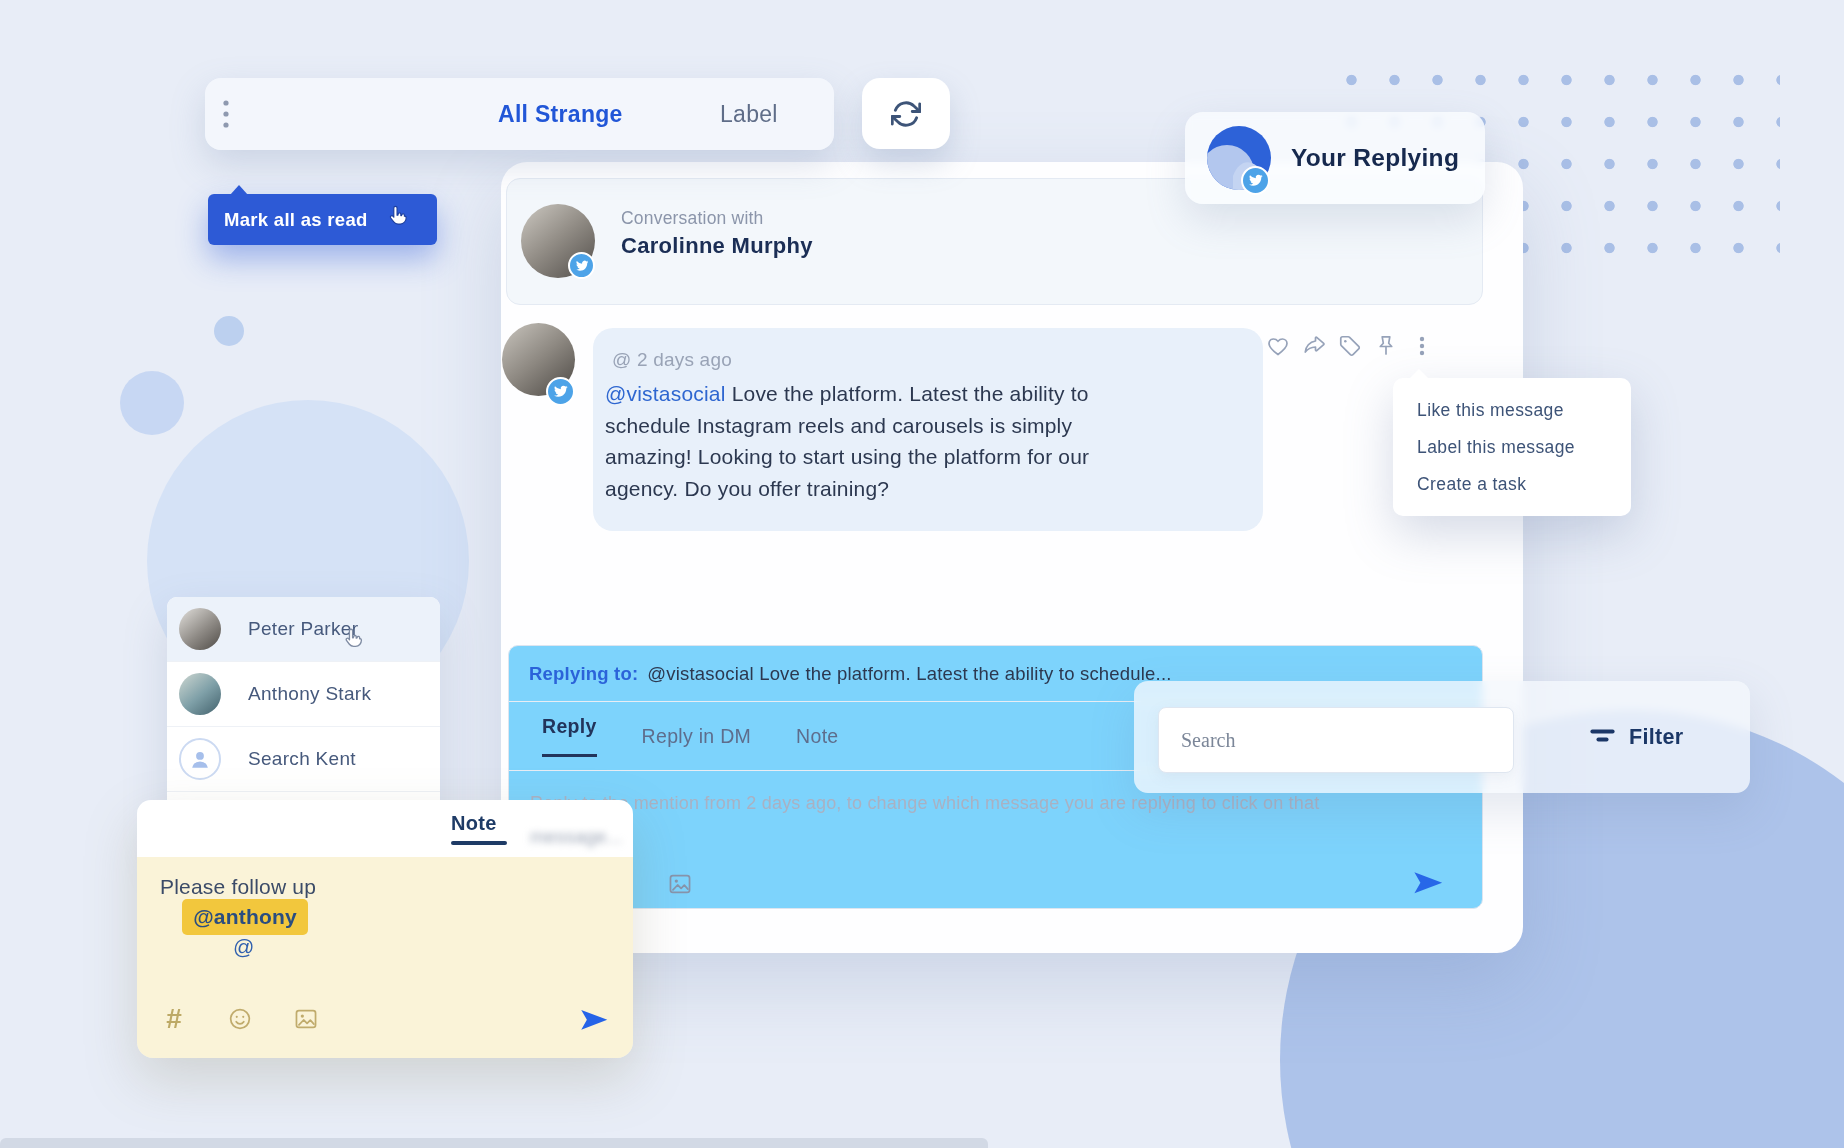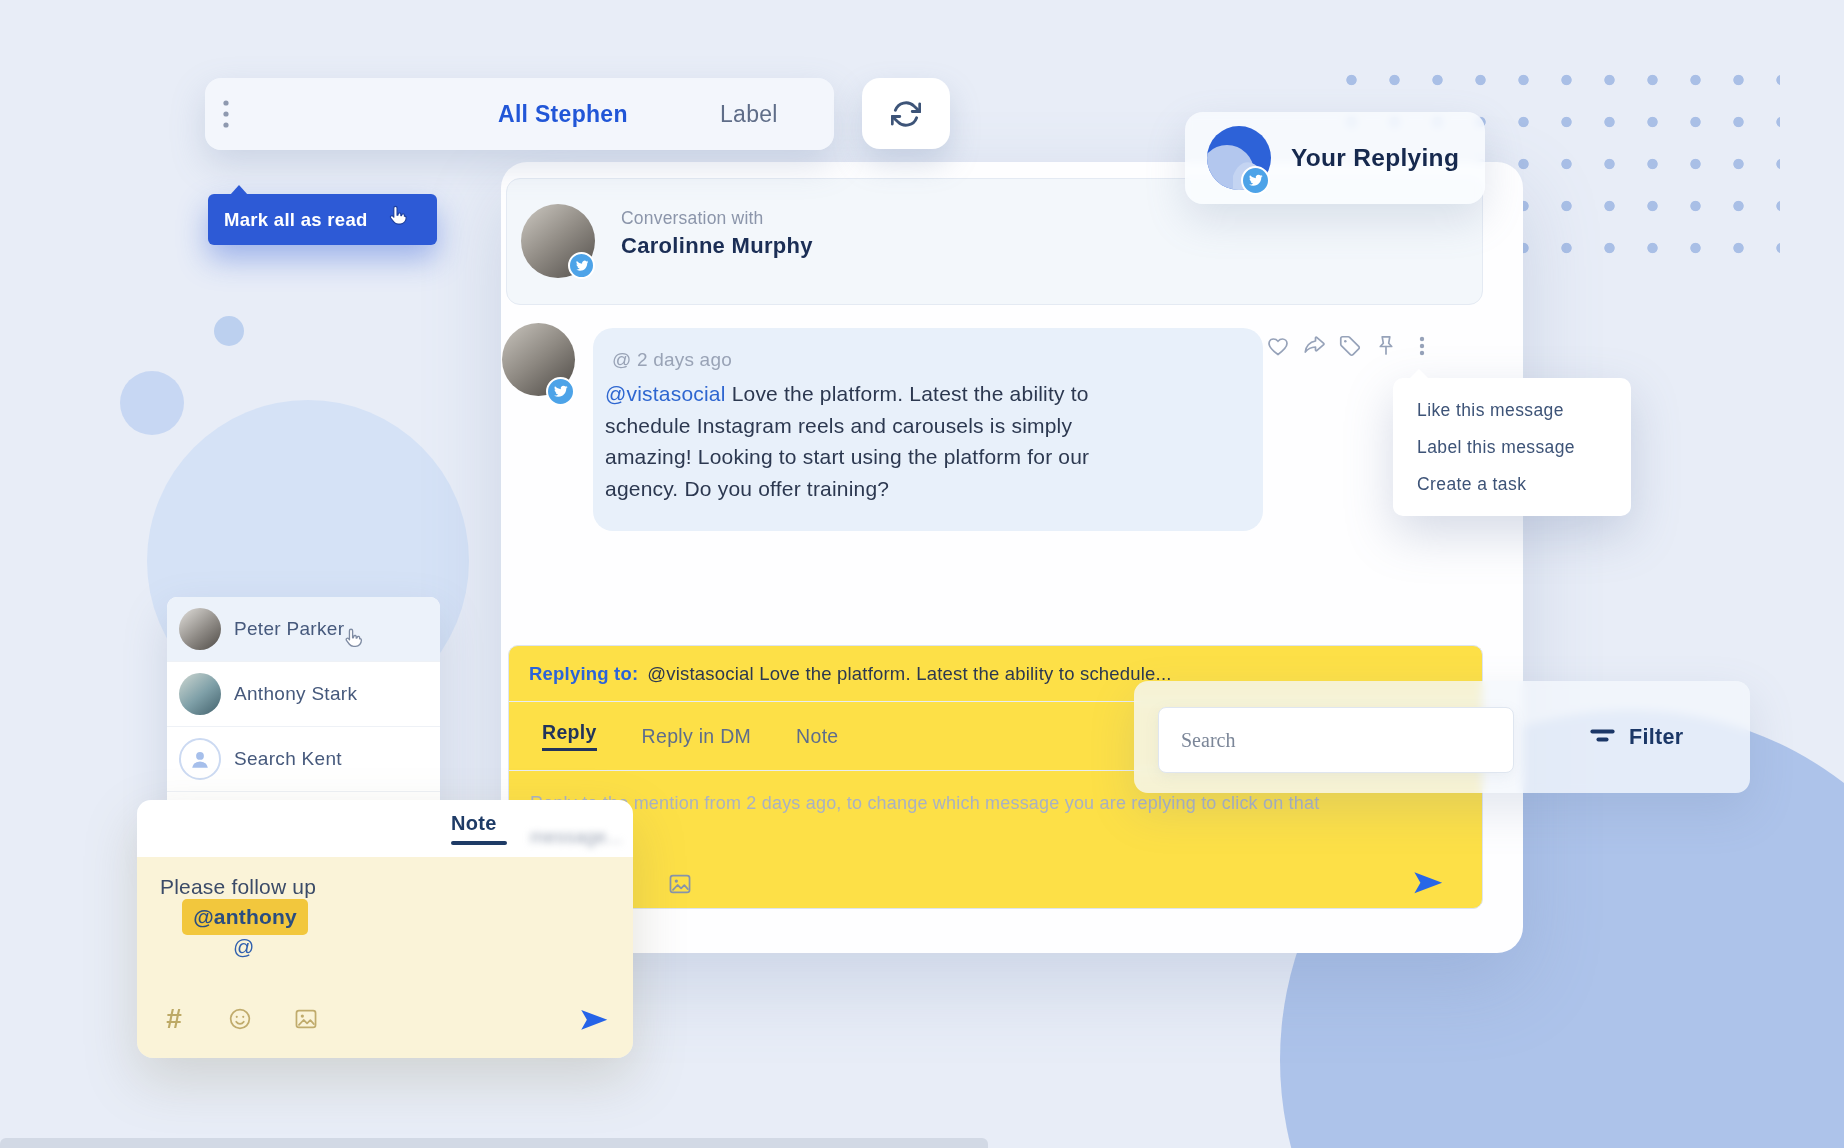--- a/index.html
+++ b/index.html
@@ -47,39 +47,39 @@
   
   .context-menu{left:1393px;top:378px;width:238px;height:138px;background:#fff;border-radius:10px;z-index:10;
     box-shadow:0 18px 48px rgba(106,126,166,.28);padding-top:14px;box-sizing:border-box;}
   .context-menu:before{content:"";position:absolute;top:-9px;left:16px;border-left:10px solid transparent;
     border-right:10px solid transparent;border-bottom:10px solid #fff;}
   .menu-item{height:37px;line-height:37px;padding-left:24px;font-size:17.5px;color:#3d5377;letter-spacing:.4px;cursor:pointer;}
 
   
   .users-card{left:167px;top:597px;width:273px;height:261px;background:#fff;border-radius:10px;z-index:6;
     box-shadow:0 18px 44px rgba(108,128,166,.22);overflow:hidden;}
-  .user-row{height:64px;display:flex;align-items:center;padding-left:12px;border-bottom:1px solid #eef1f6;cursor:pointer;background:#fff;}
+  .user-row{height:64px;display:flex;align-items:center;padding-left:12px;border-bottom:1px solid #eef1f6;cursor:pointer;background:#fff;gap:14px;}
   .user-row.hl{background:#ecf2fa;}
   .user-row:last-child{border-bottom:none;}
   .user-avatar{width:42px;height:42px;border-radius:50%;margin-right:13px;flex:none;overflow:hidden;}
   .user-avatar.placeholder{background:#fff;border:2px solid #ccdaf2;box-sizing:border-box;display:flex;align-items:center;justify-content:center;color:#a6bfeb;}
   .user-avatar.placeholder svg{width:26px;height:26px;}
   .user-name{font-size:19px;color:#46597c;letter-spacing:.3px;}
   .cursor-hand{z-index:7;}
   .cursor-hand svg{display:block;}
 
   
-  .reply-card{left:508px;top:645px;width:975px;height:264px;background:#fde047;border:1.5px solid #dde5f0;
+  .reply-card{left:508px;top:645px;width:975px;height:264px;background:#7dd3fc;border:1.5px solid #dde5f0;
     border-radius:10px;z-index:4;box-sizing:border-box;}
   .reply-row1{height:55px;display:flex;align-items:center;padding-left:20px;border-bottom:1px solid #e8edf4;overflow:hidden;}
   .replying-label{font-size:18.5px;font-weight:700;color:#2b63d9;margin-right:9px;flex:none;letter-spacing:.2px;}
   .reply-preview{font-size:18.5px;color:#2c3850;white-space:nowrap;overflow:hidden;letter-spacing:.2px;}
   .reply-tabs{height:68px;display:flex;align-items:center;padding-left:33px;gap:45px;border-bottom:1px solid #e8edf4;}
   .rtab{font-size:19.5px;color:#5e6d8c;cursor:pointer;letter-spacing:.3px;}
-  .rtab.active{color:#22345b;font-weight:700;border-bottom:3px solid #22345b;padding-bottom:4px;}
+  .rtab.active{color:#22345b;font-weight:700;border-bottom:3px solid #22345b;padding-bottom:16px;}
   .reply-ph1{left:530px;top:793px;font-size:18px;color:#a9b1c3;z-index:4;letter-spacing:.2px;}
   .reply-img-icon{left:667px;top:871px;width:26px;height:26px;color:#8794ab;z-index:4;cursor:pointer;}
   .reply-send{left:1412px;top:868px;width:32px;height:32px;color:#2767e8;z-index:4;cursor:pointer;}
   .blur-msg{left:530px;top:826px;font-size:18.5px;color:#9aa3b4;filter:blur(3.5px);z-index:8;letter-spacing:.2px;}
 
   
   .search-overlay{left:1134px;top:681px;width:616px;height:112px;border-radius:14px;z-index:5;
     background:rgba(243,247,253,.78);backdrop-filter:blur(5px);-webkit-backdrop-filter:blur(5px);
     box-shadow:0 18px 45px rgba(108,128,166,.18);}
   .search-input{position:absolute;left:24px;top:26px;width:356px;height:66px;border:1px solid #dfe6f0;border-radius:8px;
@@ -324,21 +324,21 @@
   <div class="abs blur-msg">message...</div>
 
   <div class="abs top-bar">
     <span class="kebab">
       <svg viewBox="0 0 10 32" fill="currentColor">
           <circle cx="5" cy="5" r="2.6"></circle>
           <circle cx="5" cy="16" r="2.6"></circle>
           <circle cx="5" cy="27" r="2.6"></circle>
         </svg>
     </span>
-    <span class="tb-tab tb-all">All Stephen</span>
+    <span class="tb-tab tb-all">All Strange</span>
     <span class="tb-tab tb-unread">Label</span>
   </div>
 
   <div class="abs refresh-btn">
     <svg viewBox="0 0 24 24" fill="none" stroke="currentColor" stroke-width="2.3" stroke-linecap="round" stroke-linejoin="round">
         <polyline points="23 4 23 10 17 10"></polyline>
         <polyline points="1 20 1 14 7 14"></polyline>
         <path d="M3.51 9a9 9 0 0 1 14.85-3.36L23 10M1 14l4.64 4.36A9 9 0 0 0 20.49 15"></path>
       </svg>
   </div>

